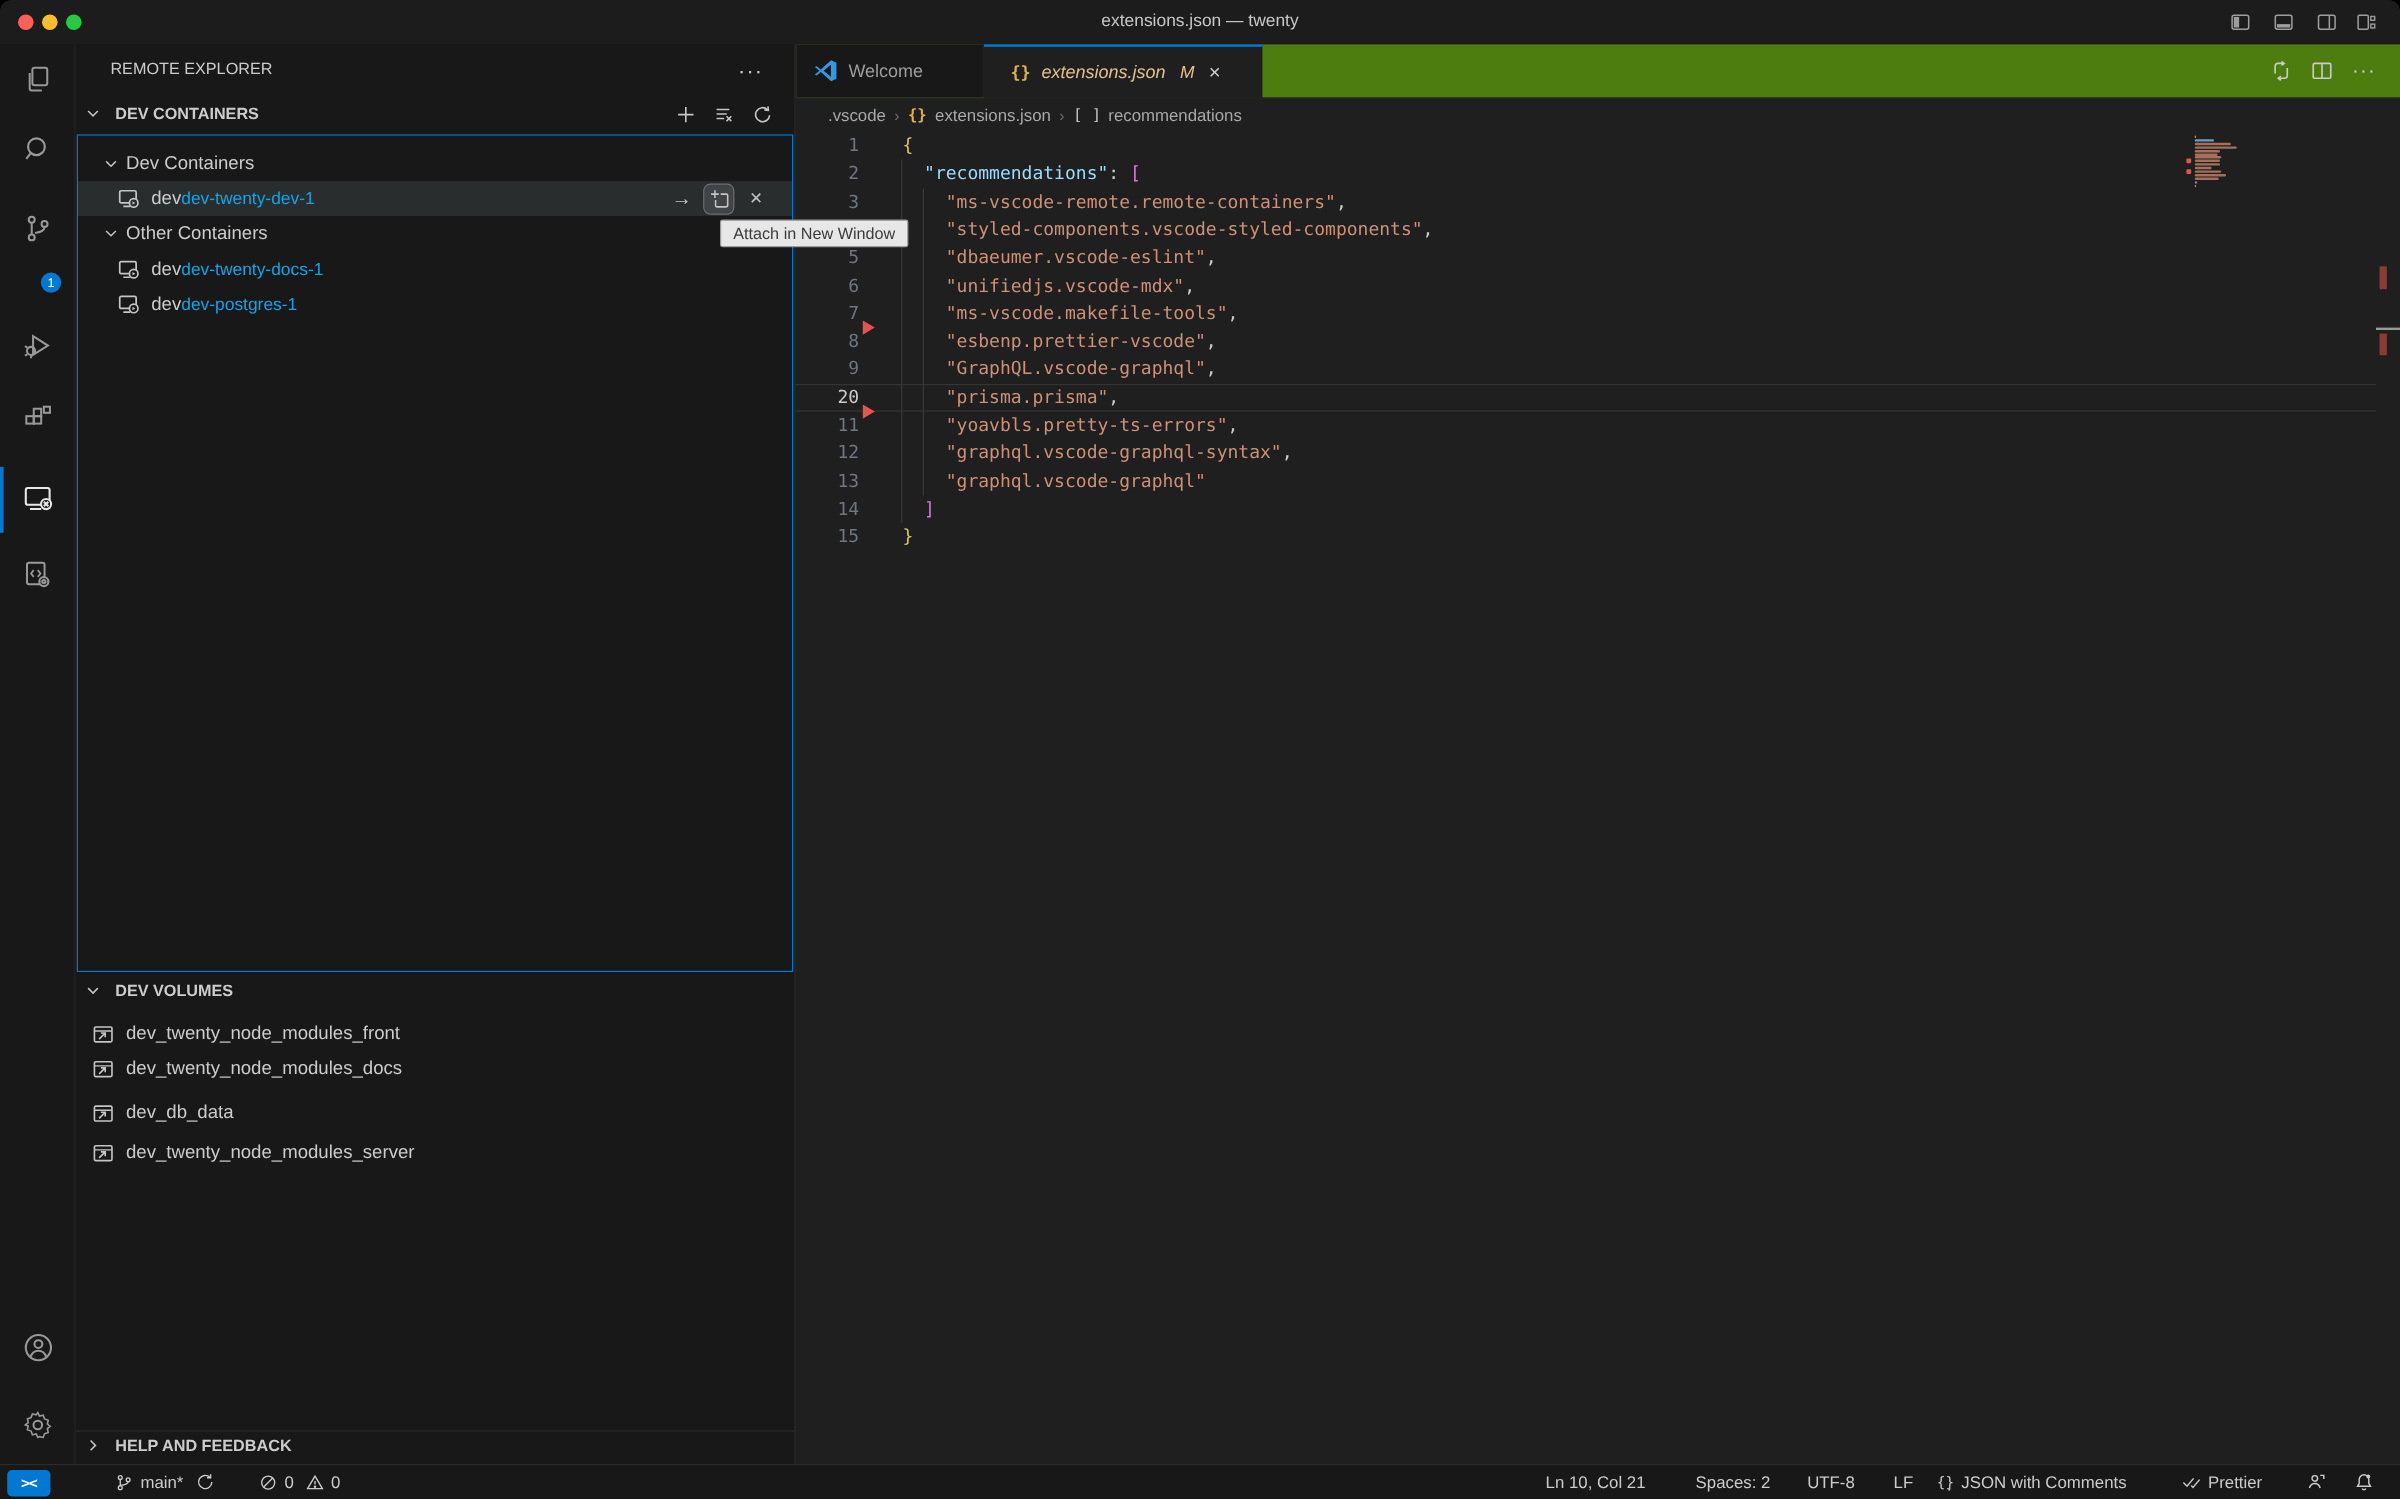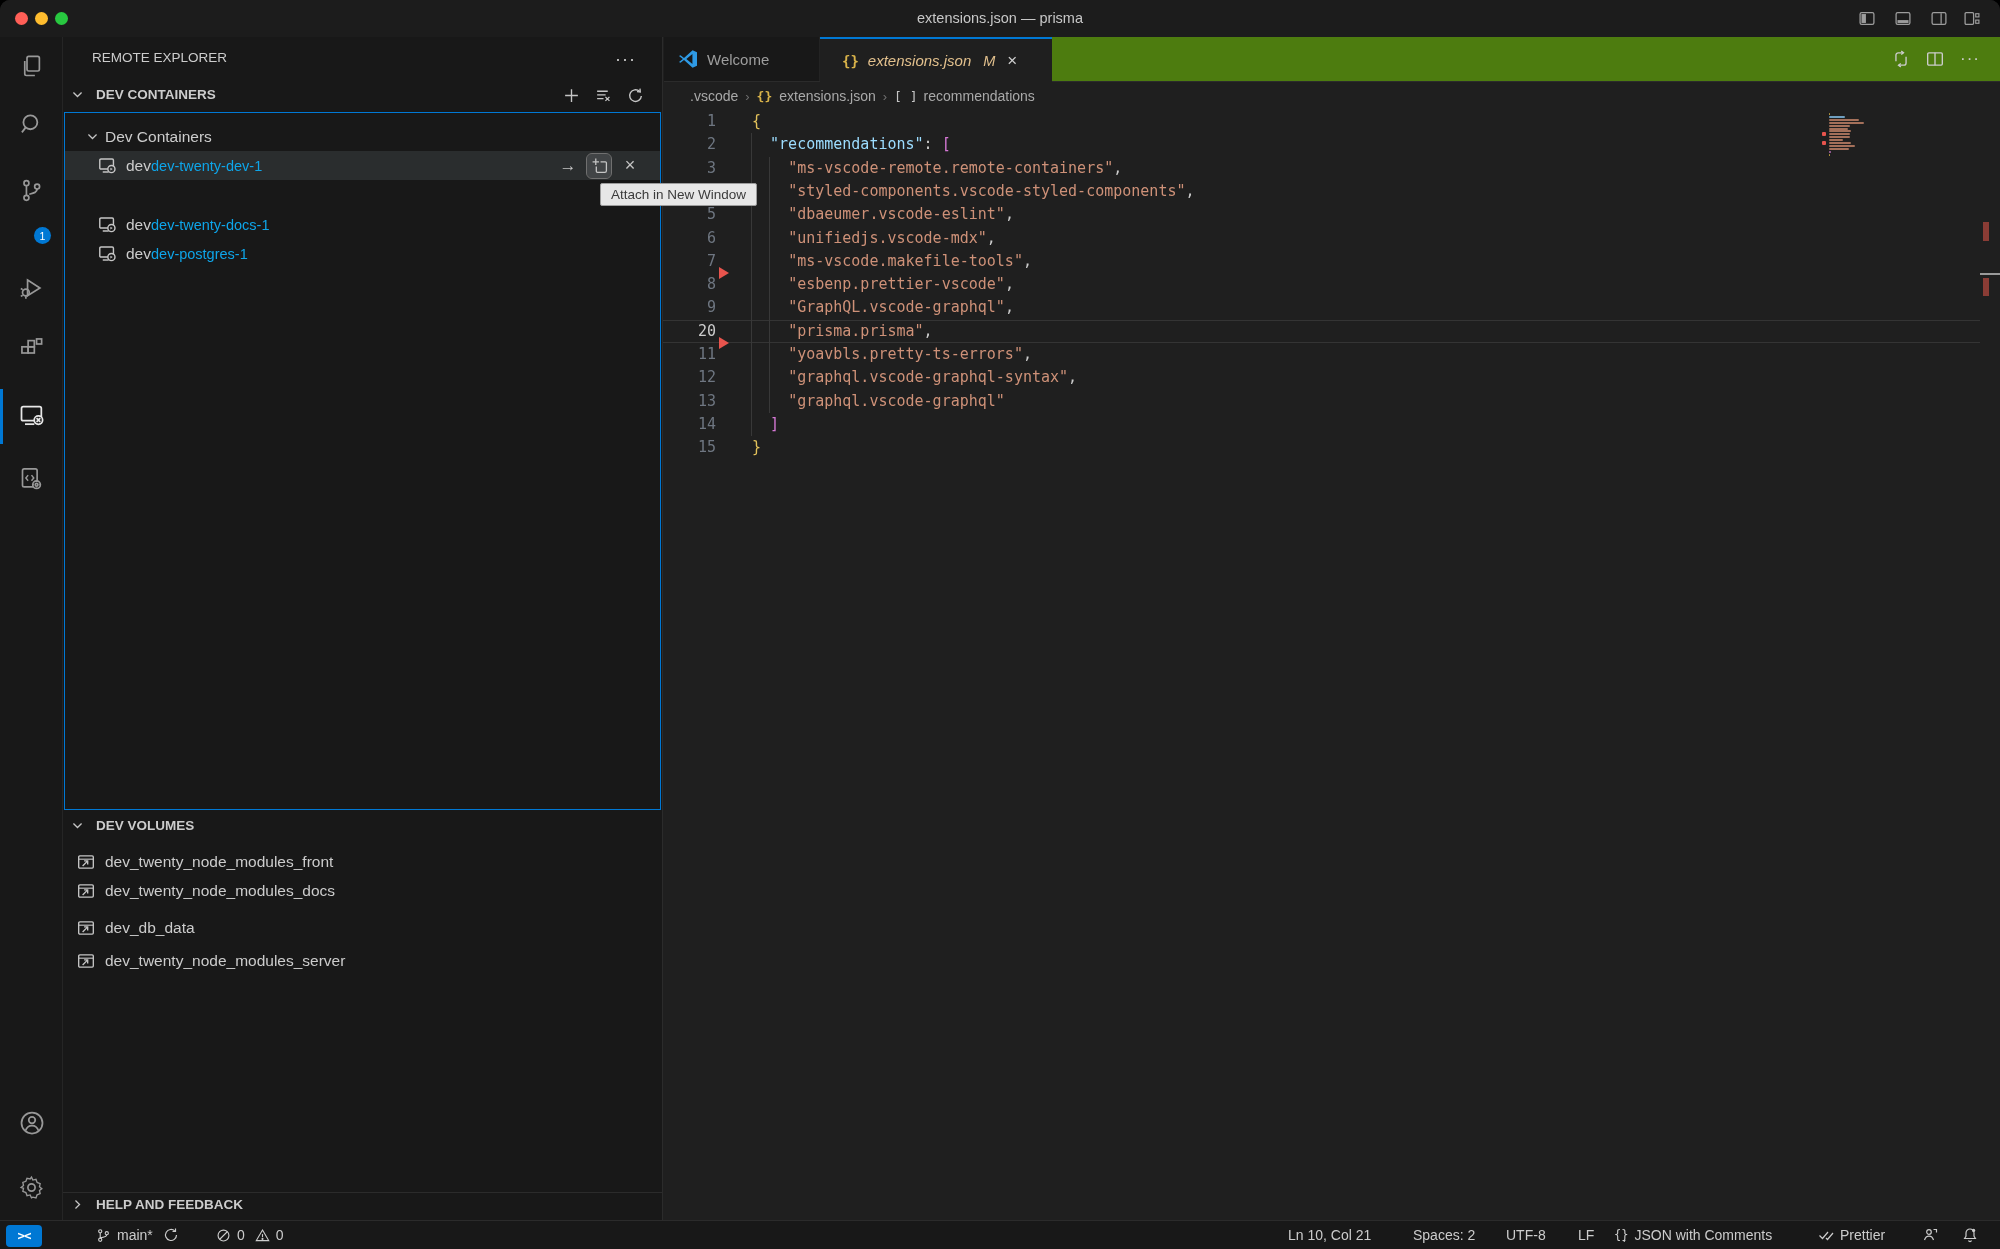--- a/index.html
+++ b/index.html
@@ -74,21 +74,21 @@
 </style>
 </head>
 <body>
 
 <div id="window">
 
   <div class="titlebar">
     <div class="tl" style="left:15px;background:#ff5f57"></div>
     <div class="tl" style="left:35px;background:#febc2e"></div>
     <div class="tl" style="left:55px;background:#28c840"></div>
-    <div class="win-title">extensions.json — prisma</div>
+    <div class="win-title">extensions.json — twenty</div>
     <div class="tb-ic" style="left:1858px">
       <svg width="18" height="17" viewBox="0 0 16 16">
           <rect x="1.5" y="2.5" width="13" height="11" rx="1.5" fill="none" stroke="currentColor" stroke-width="1.2"></rect>
           <rect x="2.8" y="3.8" width="4.2" height="8.4" fill="currentColor"></rect>
         </svg>
     </div>
     <div class="tb-ic" style="left:1894px">
       <svg width="18" height="17" viewBox="0 0 16 16">
           <rect x="1.5" y="2.5" width="13" height="11" rx="1.5" fill="none" stroke="currentColor" stroke-width="1.2"></rect>
           <rect x="2.8" y="9.5" width="10.4" height="2.7" fill="currentColor"></rect>
@@ -237,20 +237,28 @@
         <span class="act-btn hover">
           <svg width="17" height="17" viewBox="0 0 16 16" fill="none" stroke="currentColor" stroke-width="1.2">
               <path d="M1.5 4.5h6M4.5 1.5v6"></path>
               <path d="M9 4.5h4.5a1 1 0 0 1 1 1V13a1.5 1.5 0 0 1-1.5 1.5H6a1 1 0 0 1-1-1V9"></path>
             </svg>
         </span>
         <span class="act-btn" style="font-size:18px">×</span>
       </span>
     </div>
 
+    <div class="tree-row" style="top:143px;padding-left:21px">
+      <span class="twisty">
+          <svg width="13" height="13" viewBox="0 0 16 16">
+            <path d="M3 5.5l5 5 5-5" fill="none" stroke="currentColor" stroke-width="1.5"></path>
+          </svg>
+        </span>
+      <span>Other Containers</span>
+    </div>
 
     <div class="tree-row" style="top:173px;padding-left:33px;box-sizing:border-box">
       <span style="margin-right:9px;color:#c5c5c5">
         <svg width="19" height="19" viewBox="0 0 16 16" fill="none" stroke="currentColor" stroke-width="1.2">
             <rect x="1.5" y="2.5" width="11.5" height="8.5" rx="1"></rect>
             <path d="M4 13.5h5"></path>
             <circle cx="11.3" cy="11" r="3" fill="#181818"></circle>
             <path d="M10.4 9.8l2 1.2-2 1.2z" fill="currentColor" stroke="none"></path>
           </svg>
       </span>

